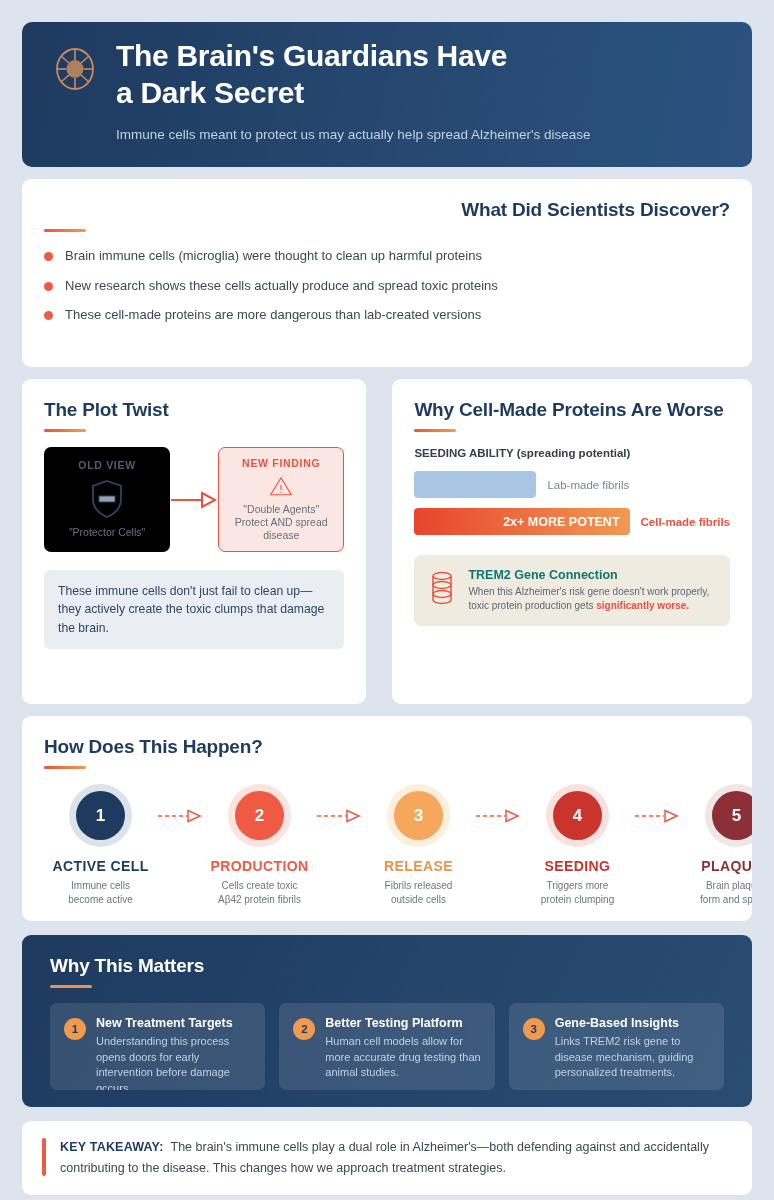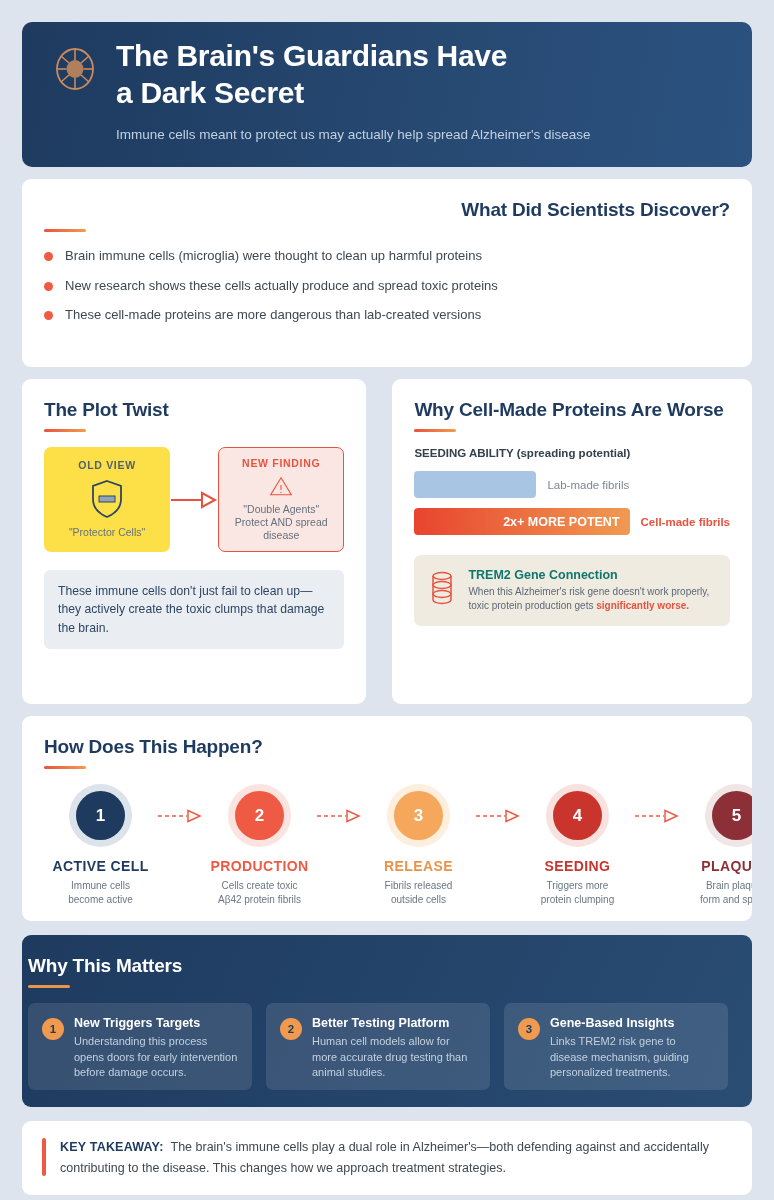--- a/index.html
+++ b/index.html
@@ -70,21 +70,21 @@
 
   
   .cols { display: flex; gap: 26px; margin-top: 12px; }
   .col { background: #fff; border-radius: 9px; padding: 20px 22px; position: relative; overflow: hidden; }
   .col-left { width: 360px; height: 325px; }
   .col-right { width: 376px; height: 325px; }
 
   
   .twist-row { display: flex; align-items: center; margin-top: 4px; }
   .box-old {
-    background: #fde047; border-radius: 7px;
+    background: #000000; border-radius: 7px;
     width: 140px; height: 105px;
     display: flex; flex-direction: column; align-items: center; justify-content: center;
     padding: 10px 6px;
   }
   .box-new {
     background: #fae6e3; border: 1.4px solid #e8533f; border-radius: 7px;
     width: 140px; height: 105px;
     display: flex; flex-direction: column; align-items: center; justify-content: center;
     padding: 9px 6px;
   }
@@ -123,21 +123,21 @@
   .ring { width: 63px; height: 63px; border-radius: 50%; display: flex; align-items: center; justify-content: center; }
   .disc { width: 49px; height: 49px; border-radius: 50%; display: flex; align-items: center; justify-content: center;
           color: #fff; font-size: 17px; font-weight: bold; }
   .step-t { font-size: 14px; font-weight: bold; letter-spacing: 0.4px; margin-top: 11px; }
   .step-d { font-size: 10px; color: #6a7683; text-align: center; line-height: 1.4; margin-top: 5px; }
   .connector { flex: 1; display: flex; align-items: center; justify-content: center; padding-top: 24px; }
 
   
   .matters {
     background: linear-gradient(115deg, #1e3a5f, #2a4d74);
-    border-radius: 9px; margin-top: 14px; padding: 20px 6px; height: 172px;
+    border-radius: 9px; margin-top: 14px; padding: 20px 28px; height: 172px;
   }
   .matters .sec-title { color: #ffffff; }
   .matters .sec-rule { background: #e8944b; }
   .mcards { display: flex; gap: 14px; }
   .mcard {
     background: rgba(255,255,255,0.11);
     border-radius: 7px; padding: 13px 14px;
     width: 224px; height: 87px; display: flex; overflow: hidden;
   }
   .mnum {
@@ -355,21 +355,21 @@
     </div>
   </div>
 
   <div class="matters">
     <div class="sec-title">Why This Matters</div>
     <div class="sec-rule"></div>
     <div class="mcards">
       <div class="mcard">
         <div class="mnum">1</div>
         <div>
-          <div class="mh">New Triggers Targets</div>
+          <div class="mh">New Treatment Targets</div>
           <div class="mb">Understanding this process opens doors for early intervention before damage occurs.</div>
         </div>
       </div>
       <div class="mcard">
         <div class="mnum">2</div>
         <div>
           <div class="mh">Better Testing Platform</div>
           <div class="mb">Human cell models allow for more accurate drug testing than animal studies.</div>
         </div>
       </div>

